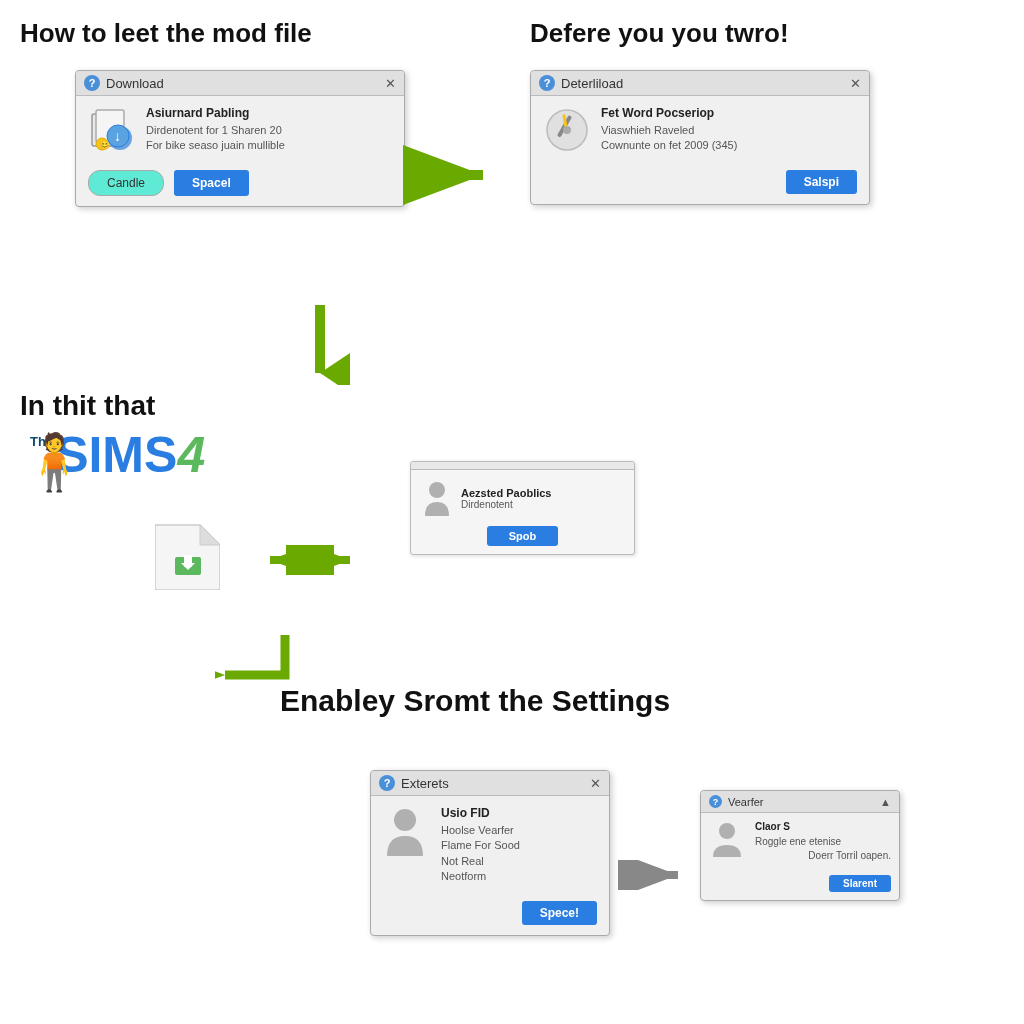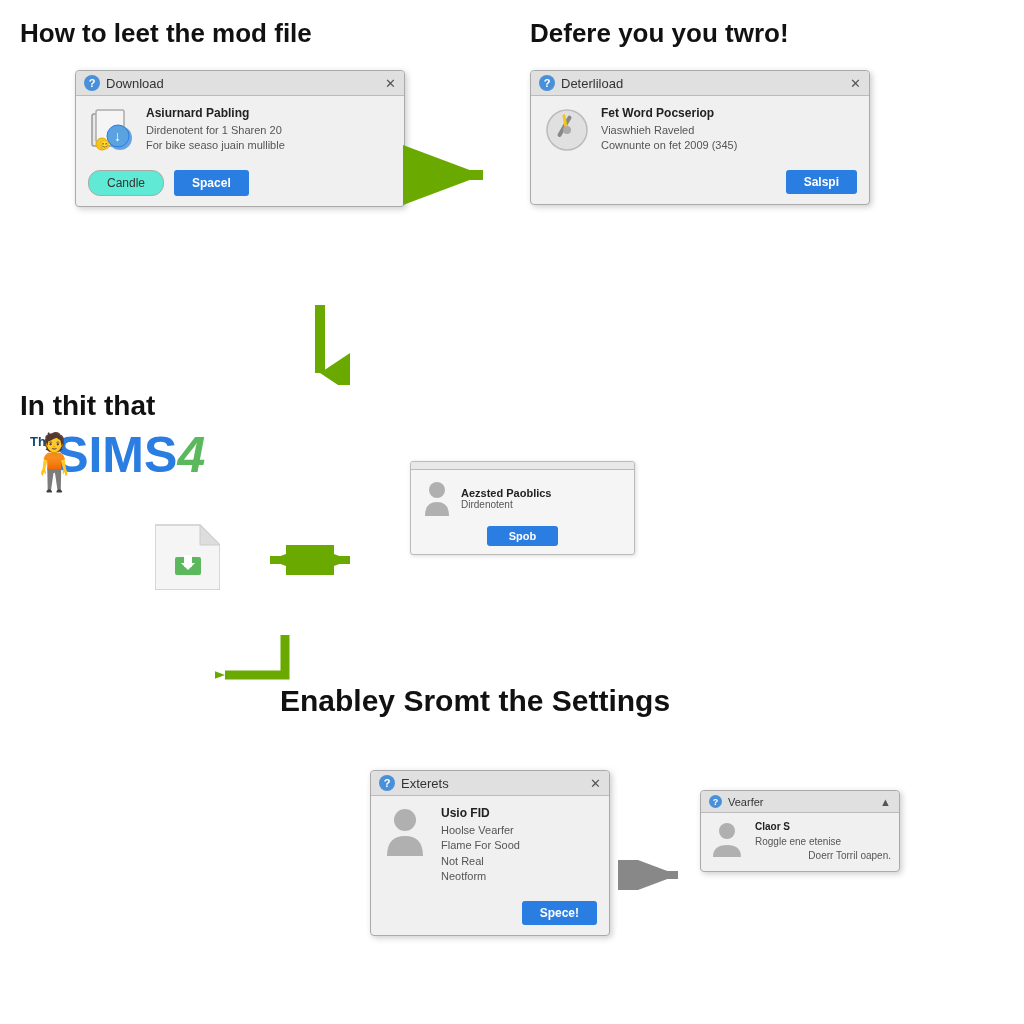--- a/index.html
+++ b/index.html
@@ -343,15 +343,18 @@
           <circle cx="18" cy="10" r="8" fill="#b0b0b0"></circle>
           <path d="M4 36 Q4 24 18 24 Q32 24 32 36Z" fill="#b0b0b0"></path>
         </svg>
       </div>
       <div class="dialog-text-area">
         <div class="dialog-main-text" style="font-size:10px;">Claor S</div>
         <div class="dialog-sub-text" style="font-size:10px;">Roggle ene etenise</div>
         <div class="dialog-sub-text" style="font-size:10px;text-align:right;">Doerr Torril oapen.</div>
       </div>
     </div>
+    <div class="dialog-buttons" style="padding:4px 8px 8px;">
+      <button class="btn-blue" style="font-size:10px; padding:3px 14px;">Slarent</button>
+    </div>
   </div>
 
 </div>
 
 </body></html>

